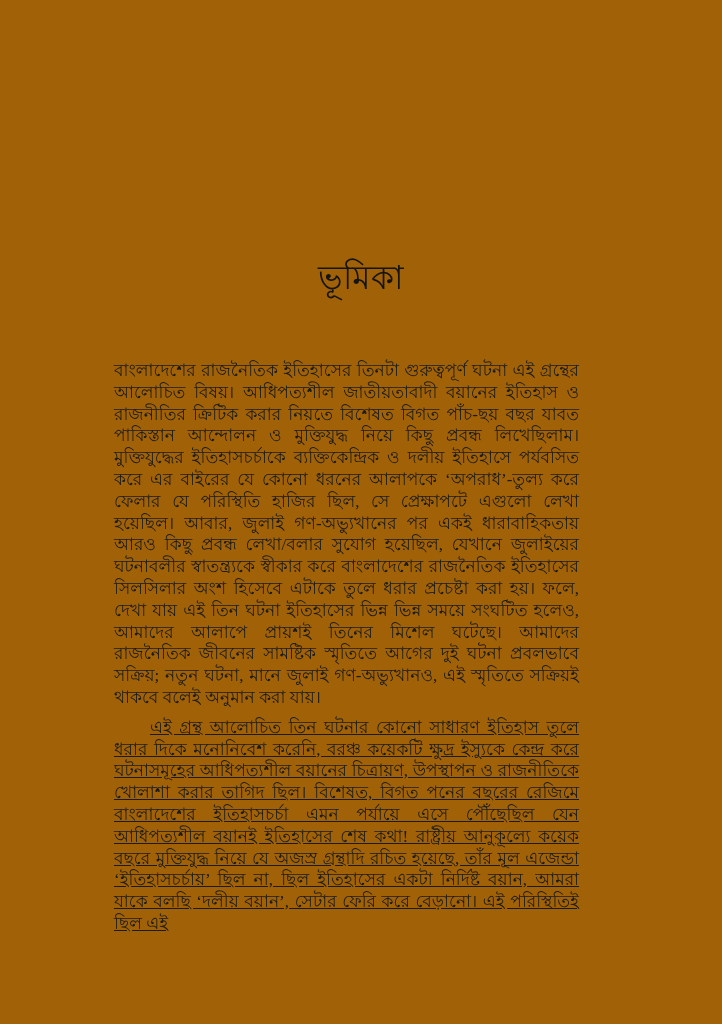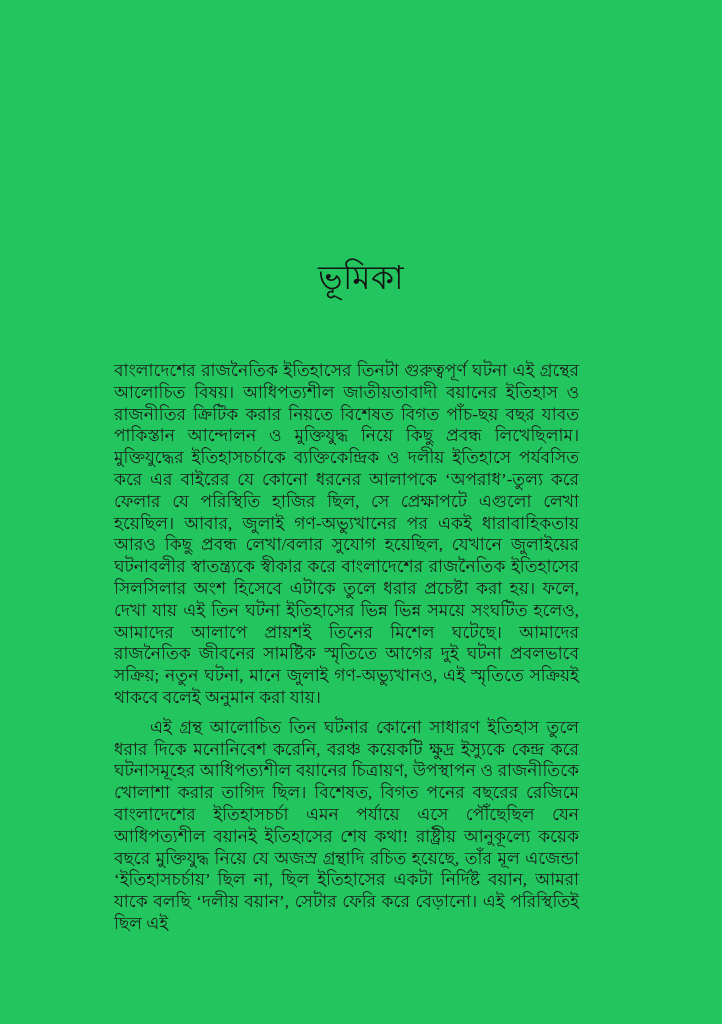--- a/index.html
+++ b/index.html
@@ -15,21 +15,21 @@
     overflow: hidden;
     position: relative;
   }
 
   .page {
     position: absolute;
     top: 0;
     left: 0;
     width: 722px;
     height: 1024px;
-    background: #22c55e;
+    background: #a16207;
   }
 
   
   .chapter-title {
     position: absolute;
     left: 0;
     top: 234px;
     width: 722px;
     text-align: center;
     font-size: 33px;
@@ -54,20 +54,21 @@
     color: #1b1b1b;
     text-align: justify;
     text-justify: inter-word;
     -webkit-hyphens: none;
     hyphens: none;
     word-spacing: 0.1px;
   }
 
   .body-para.indented {
     text-indent: 36px;
+    text-decoration: underline;
   }
 </style>
 </head>
 <body style="background: rgb(255, 255, 255);">
 
 <div class="page">
 
   <h1 class="chapter-title">ভূমিকা</h1>
 
   <div class="body-block">

